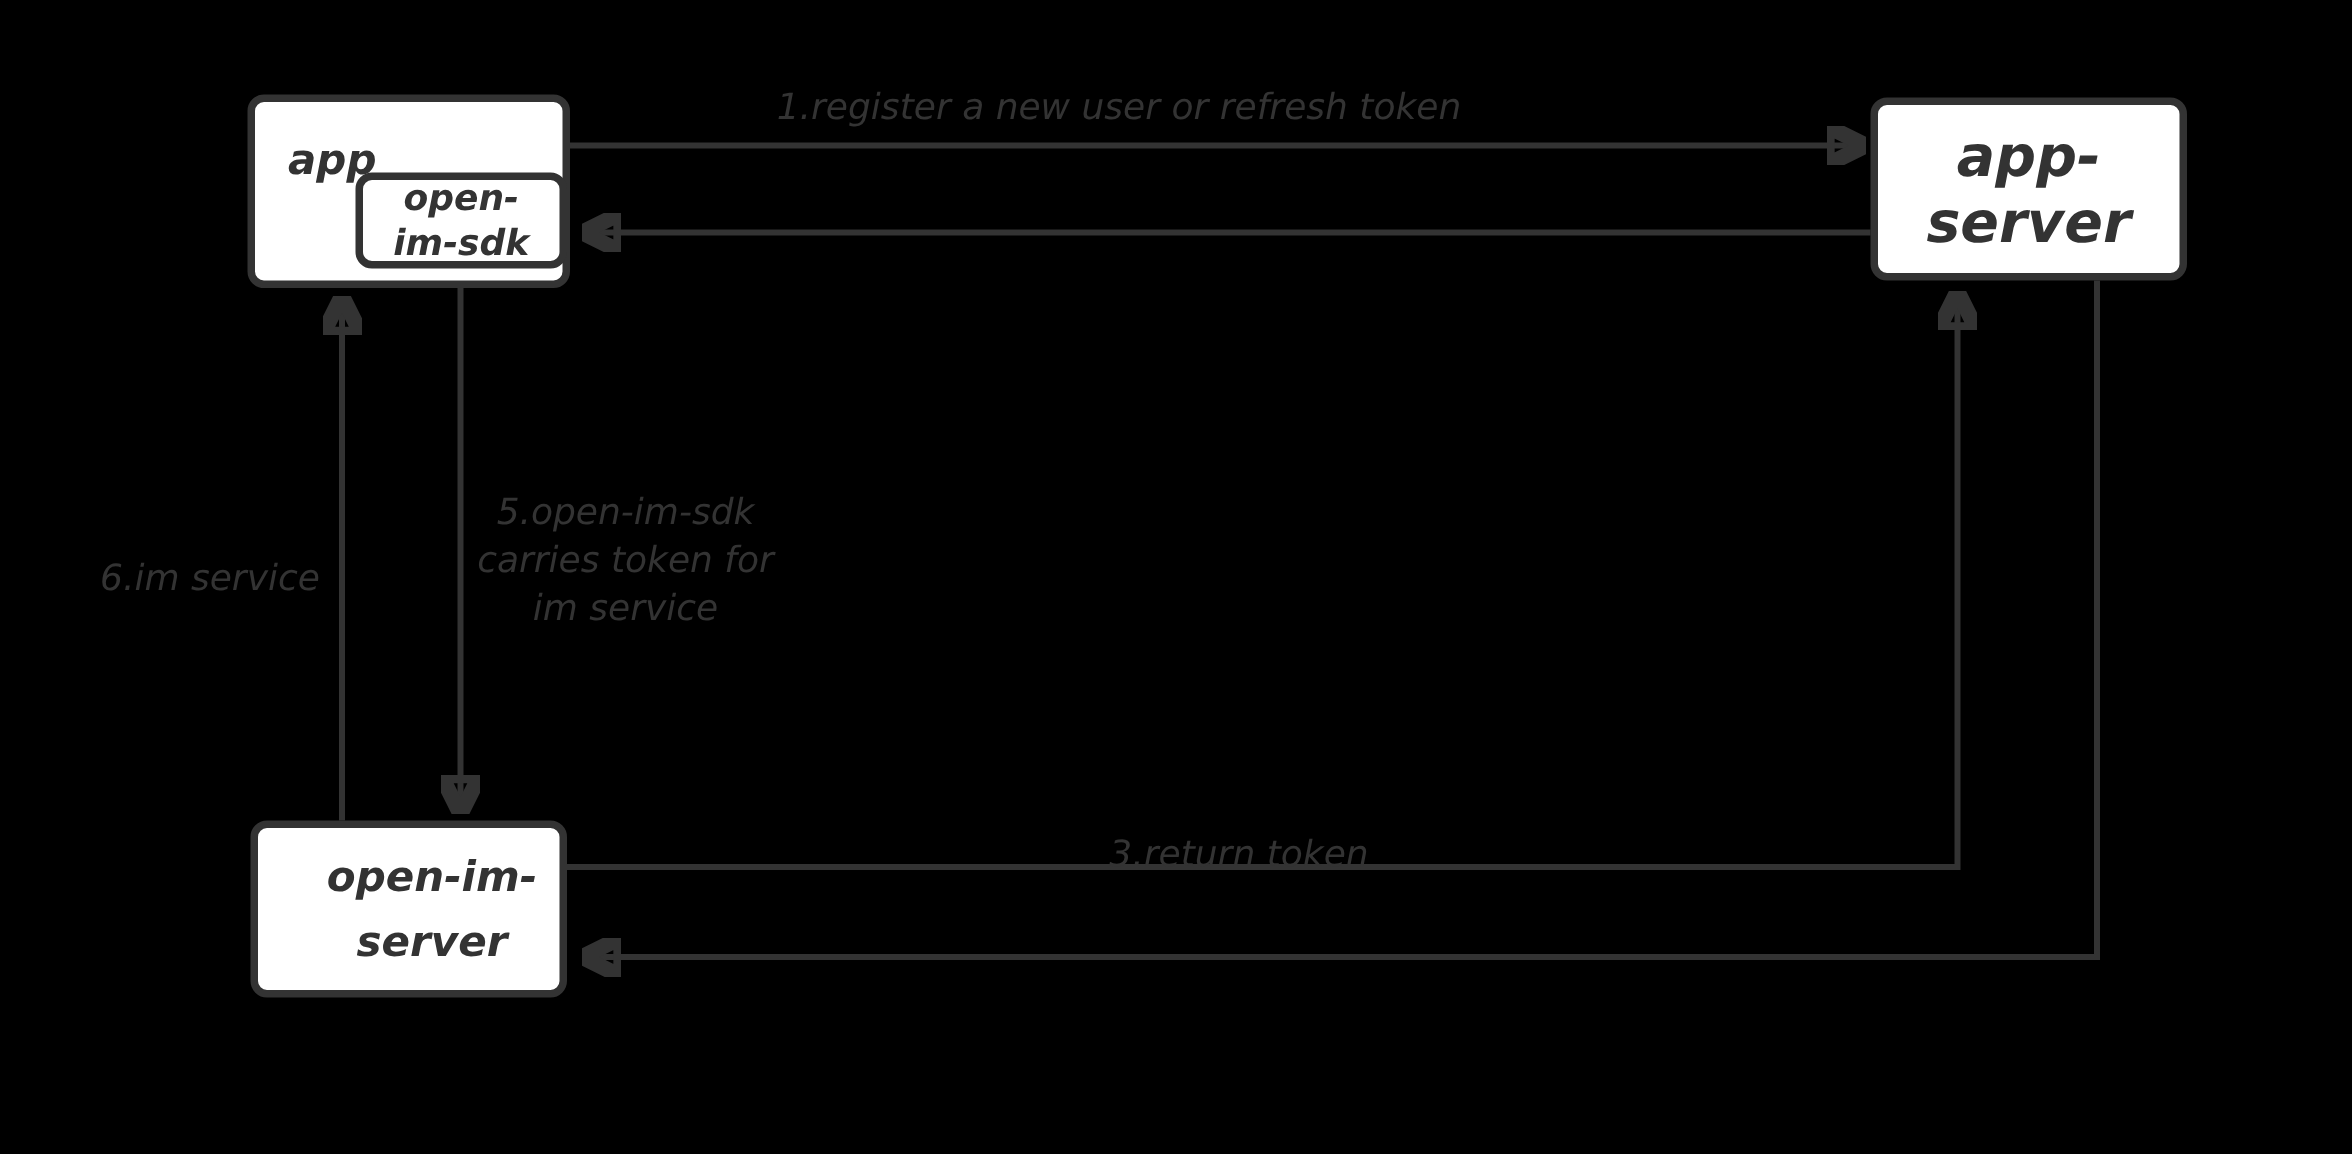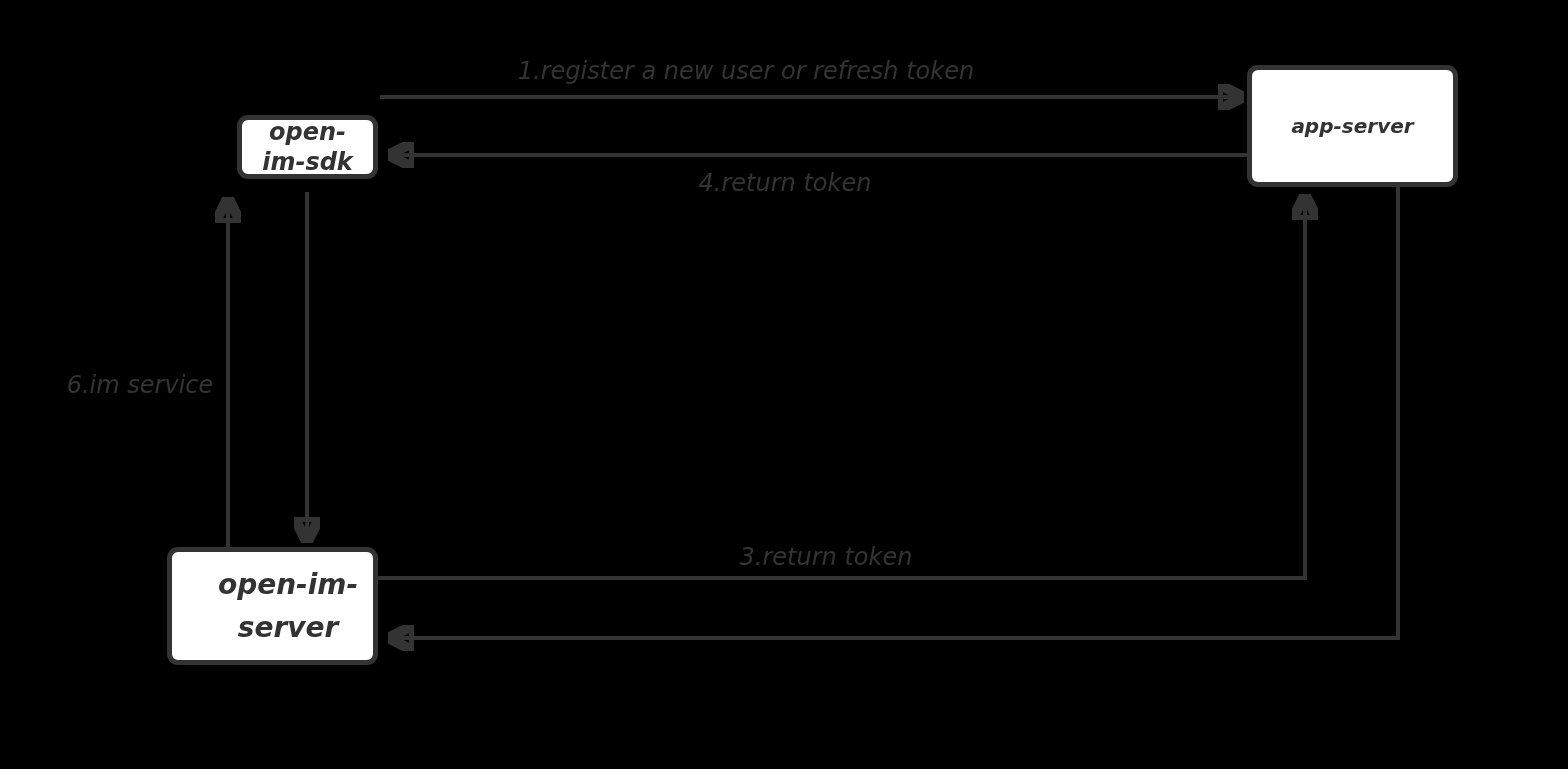--- a/index.html
+++ b/index.html
@@ -53,41 +53,41 @@
   }
   .node-sdk {
     left: 237px; top: 115px;
     width: 141px; height: 64px;
     font-size: 24px;
     line-height: 1.25;
   }
   .node-app-server {
     left: 1247px; top: 65px;
     width: 211px; height: 122px;
-    font-size: 20px;
+    font-size: 38px;
   }
   .node-open-im-server {
     left: 167px; top: 547px;
     width: 211px; height: 118px;
     font-size: 28px;
     line-height: 1.55;
     padding-left: 31px;
   }
   .elabel {
     position: absolute;
     color: #333333;
     font-style: italic;
     font-size: 24px;
     text-align: center;
     white-space: pre-line;
     line-height: 1.3;
   }
   .elabel-1 { left: 436px; top: 56px;  width: 620px; }
   .elabel-4 { left: 635px; top: 168px; width: 300px; }
-  .elabel-3 { left: 676px; top: 542px; width: 300px; }
+  .elabel-3 { left: 676px; top: 554px; width: 300px; }
   .elabel-6 { left: 20px;  top: 370px; width: 240px; }
   .elabel-5 { left: 247px; top: 325px; width: 340px; line-height: 32px; }
   .elabel-2 { left: 383px; top: 657px; width: 1180px; line-height: 30px; }
 </style>
 </head>
 <body>
 
 <div class="canvas">
 
   <svg class="edges" width="1568" height="769" viewBox="0 0 1568 769">
@@ -97,38 +97,43 @@
       </marker>
     </defs>
     <path d="M380,97 H1240" marker-end="url(#ah)"></path>
     <path d="M1247,155 H392" marker-end="url(#ah)"></path>
     <path d="M228,547 V201" marker-end="url(#ah)"></path>
     <path d="M307,192 V539" marker-end="url(#ah)"></path>
     <path d="M378,578 H1305 V198" marker-end="url(#ah)"></path>
     <path d="M1398,187 V638 H392" marker-end="url(#ah)"></path>
   </svg>
 
+  <div class="node node-app">
+    <span class="node-label">app</span>
+  </div>
 
   <div class="node centered node-sdk">
     <span class="node-label">open-
 im-sdk</span>
   </div>
 
   <div class="node centered node-app-server">
     <span class="node-label">app-server</span>
   </div>
 
   <div class="node centered node-open-im-server">
     <span class="node-label">open-im-
 server</span>
   </div>
 
   <div class="elabel elabel-1">1.register a new user or refresh token</div>
 
-  <div class="elabel elabel-4">4.return token</div>
 
   <div class="elabel elabel-6">6.im service</div>
 
+  <div class="elabel elabel-5">5.open-im-sdk
+carries token for
+im service</div>
 
   <div class="elabel elabel-3">3.return token</div>
 
 
 </div>
 
 </body></html>

